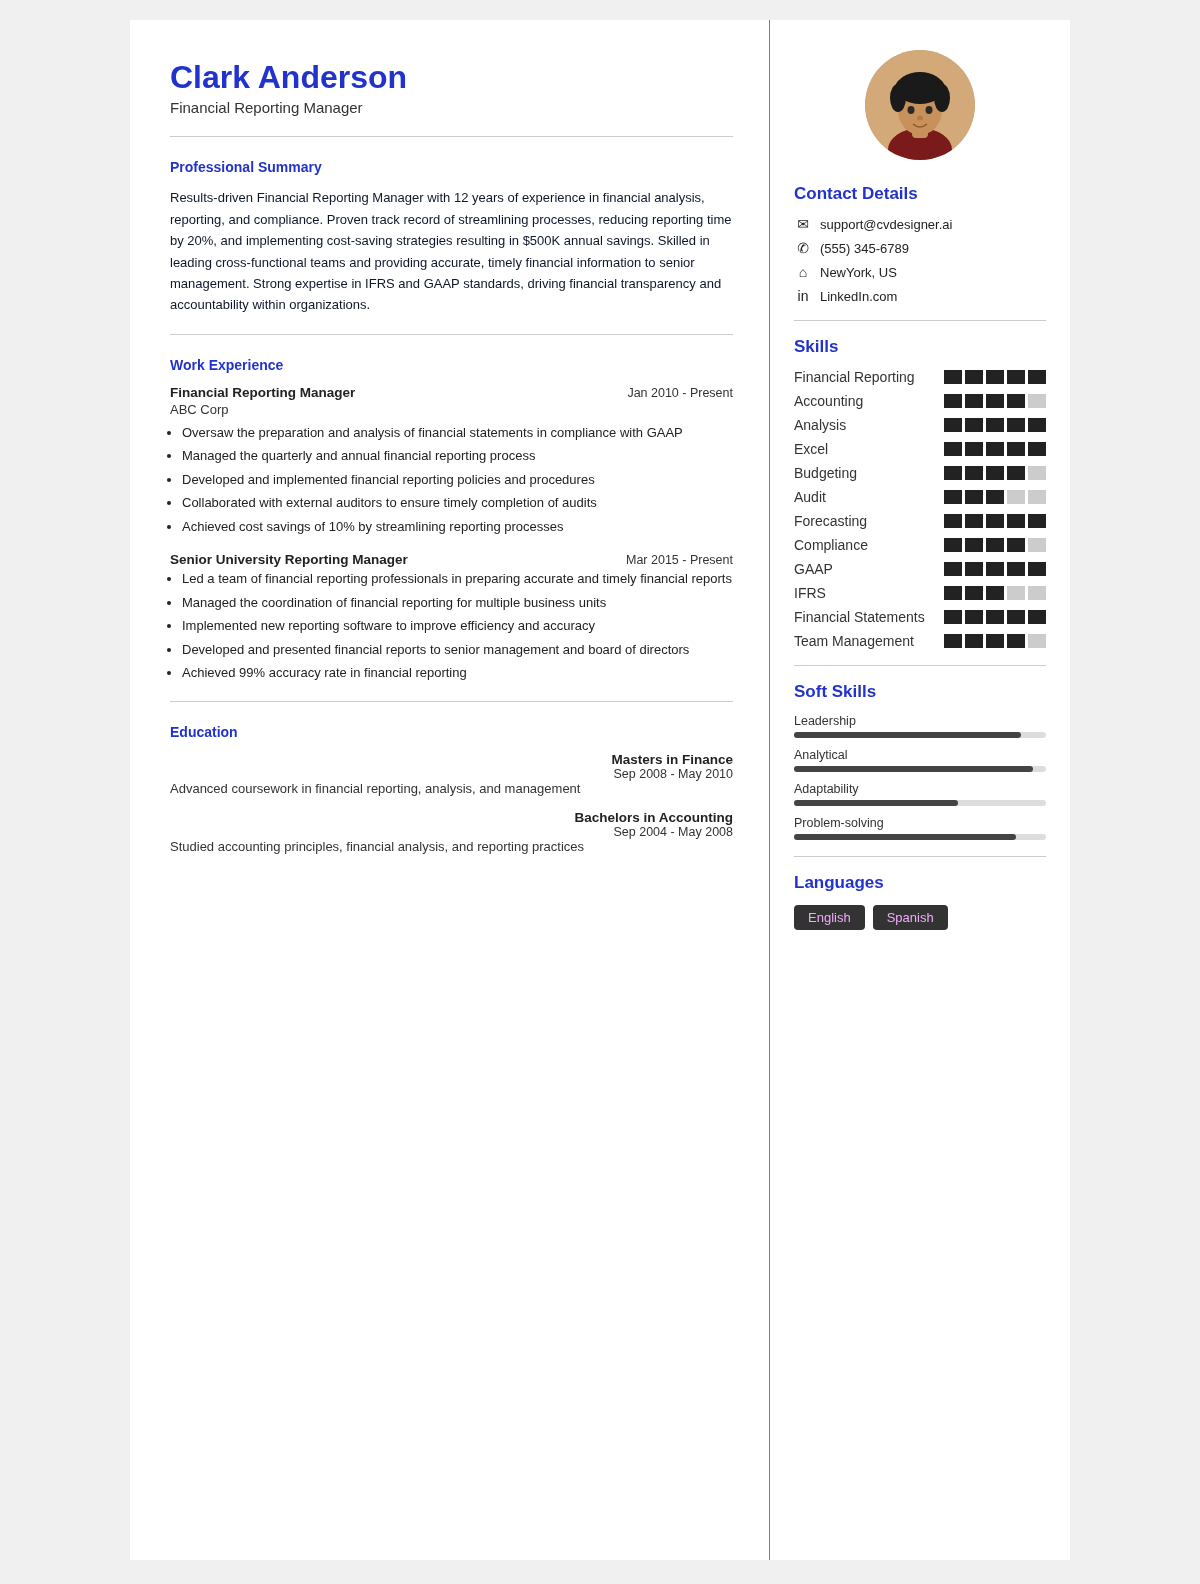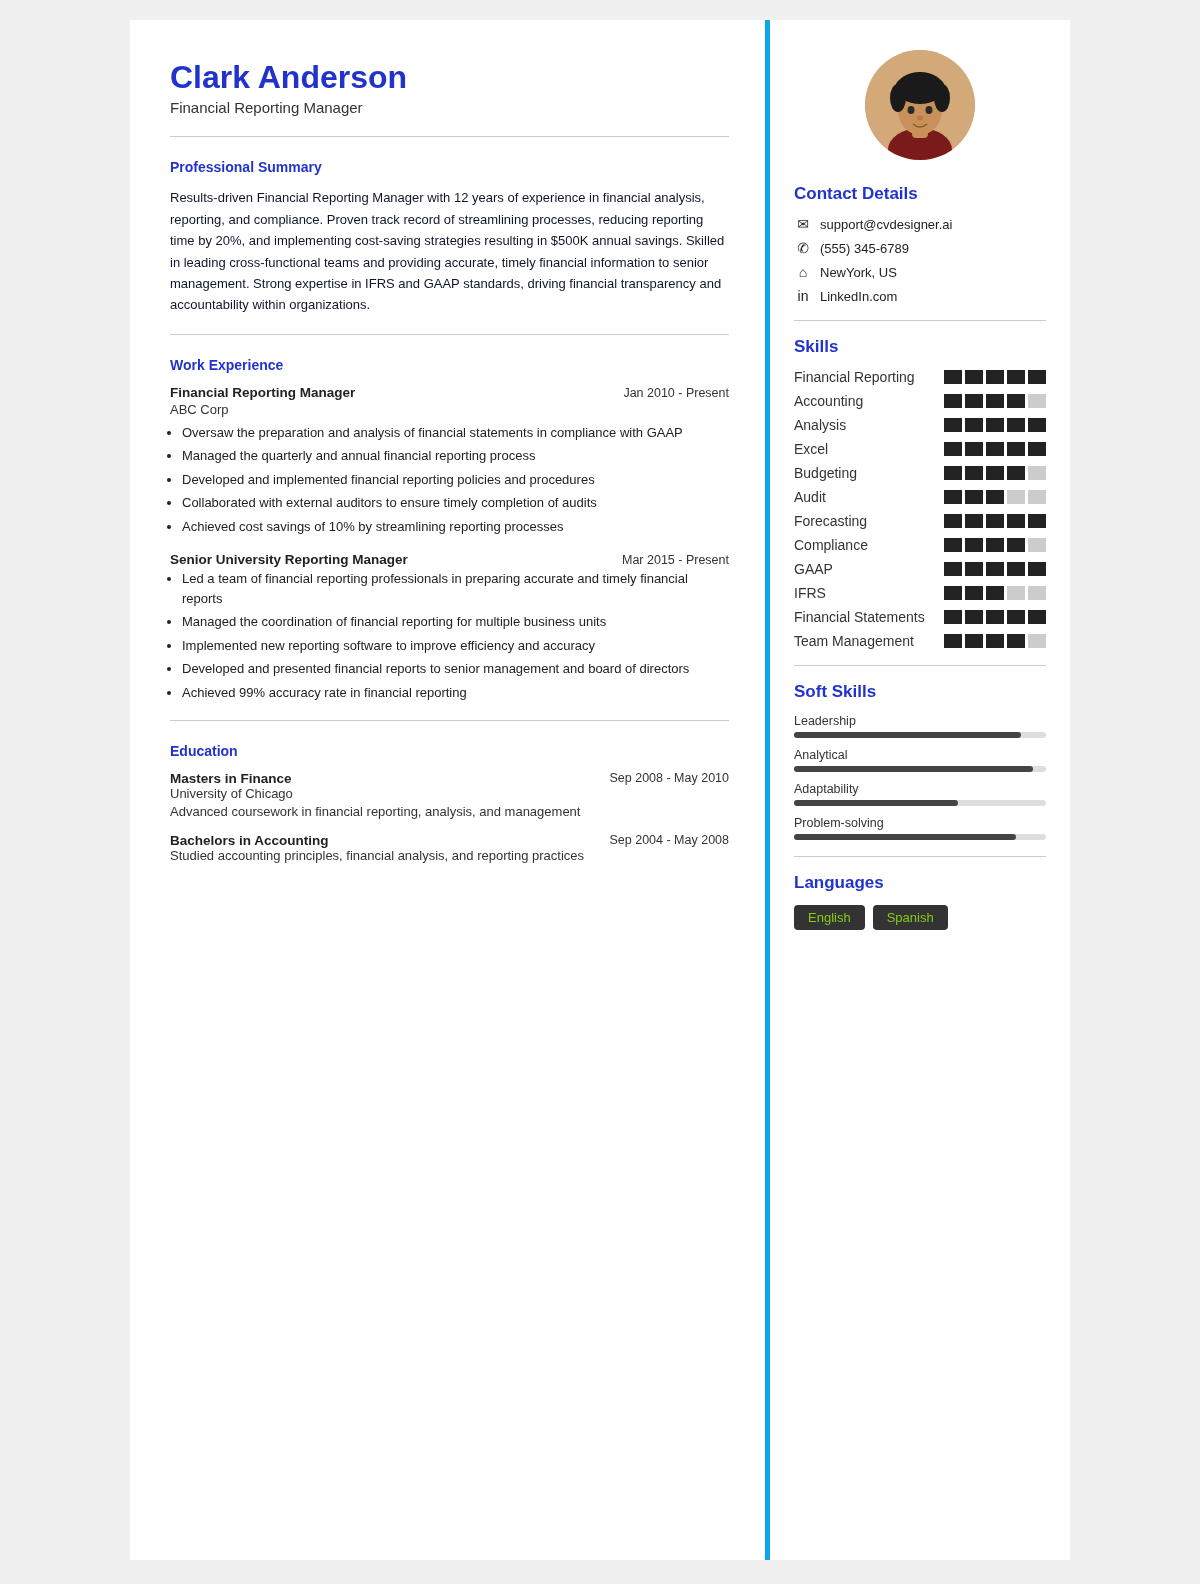--- a/index.html
+++ b/index.html
@@ -15,21 +15,21 @@
     .resume {
       width: 940px;
       background: #fff;
       display: flex;
       min-height: 1540px;
     }
     
     .left {
       flex: 1;
       padding: 40px 36px 40px 40px;
-      border-right: 5px solid #0ea5e9;
+      border-right: 1px solid #0ea5e9;
     }
     .name {
       font-size: 32px;
       font-weight: 700;
       color: #2233cc;
       line-height: 1.1;
     }
     .title {
       font-size: 15px;
       color: #333;
@@ -82,21 +82,22 @@
       font-size: 13px;
       line-height: 1.5;
     }
     
     .edu-block {
       margin-bottom: 14px;
     }
     .edu-header {
       display: flex;
       justify-content: space-between;
-      align-items: flex-start;
+      align-items: flex-end;
+      flex-direction: column;
     }
     .edu-degree {
       font-weight: 700;
       font-size: 13.5px;
     }
     .edu-date {
       font-size: 12.5px;
       color: #333;
     }
     .edu-school {
@@ -204,21 +205,21 @@
       border-radius: 3px;
     }
     
     .lang-badges {
       display: flex;
       gap: 8px;
       flex-wrap: wrap;
     }
     .lang-badge {
       background: #333;
-      color: #84cc16;
+      color: #f0abfc;
       padding: 5px 14px;
       border-radius: 4px;
       font-size: 13px;
       font-weight: 500;
     }
   </style>
 </head>
 <body>
 
 <div class="resume">
@@ -268,21 +269,20 @@
 
     <hr class="divider">
 
     <div class="section-title">Education</div>
     <div id="education-container">
         <div class="edu-block">
     <div class="edu-header">
       <span class="edu-degree">Masters in Finance</span>
       <span class="edu-date">Sep 2008 - May 2010</span>
     </div>
-    <div class="edu-school">University of Chicago</div>
     <div class="edu-desc">Advanced coursework in financial reporting, analysis, and management</div>
   </div>
         <div class="edu-block">
     <div class="edu-header">
       <span class="edu-degree">Bachelors in Accounting</span>
       <span class="edu-date">Sep 2004 - May 2008</span>
     </div>
     <div class="edu-desc">Studied accounting principles, financial analysis, and reporting practices</div>
   </div>
       </div>

